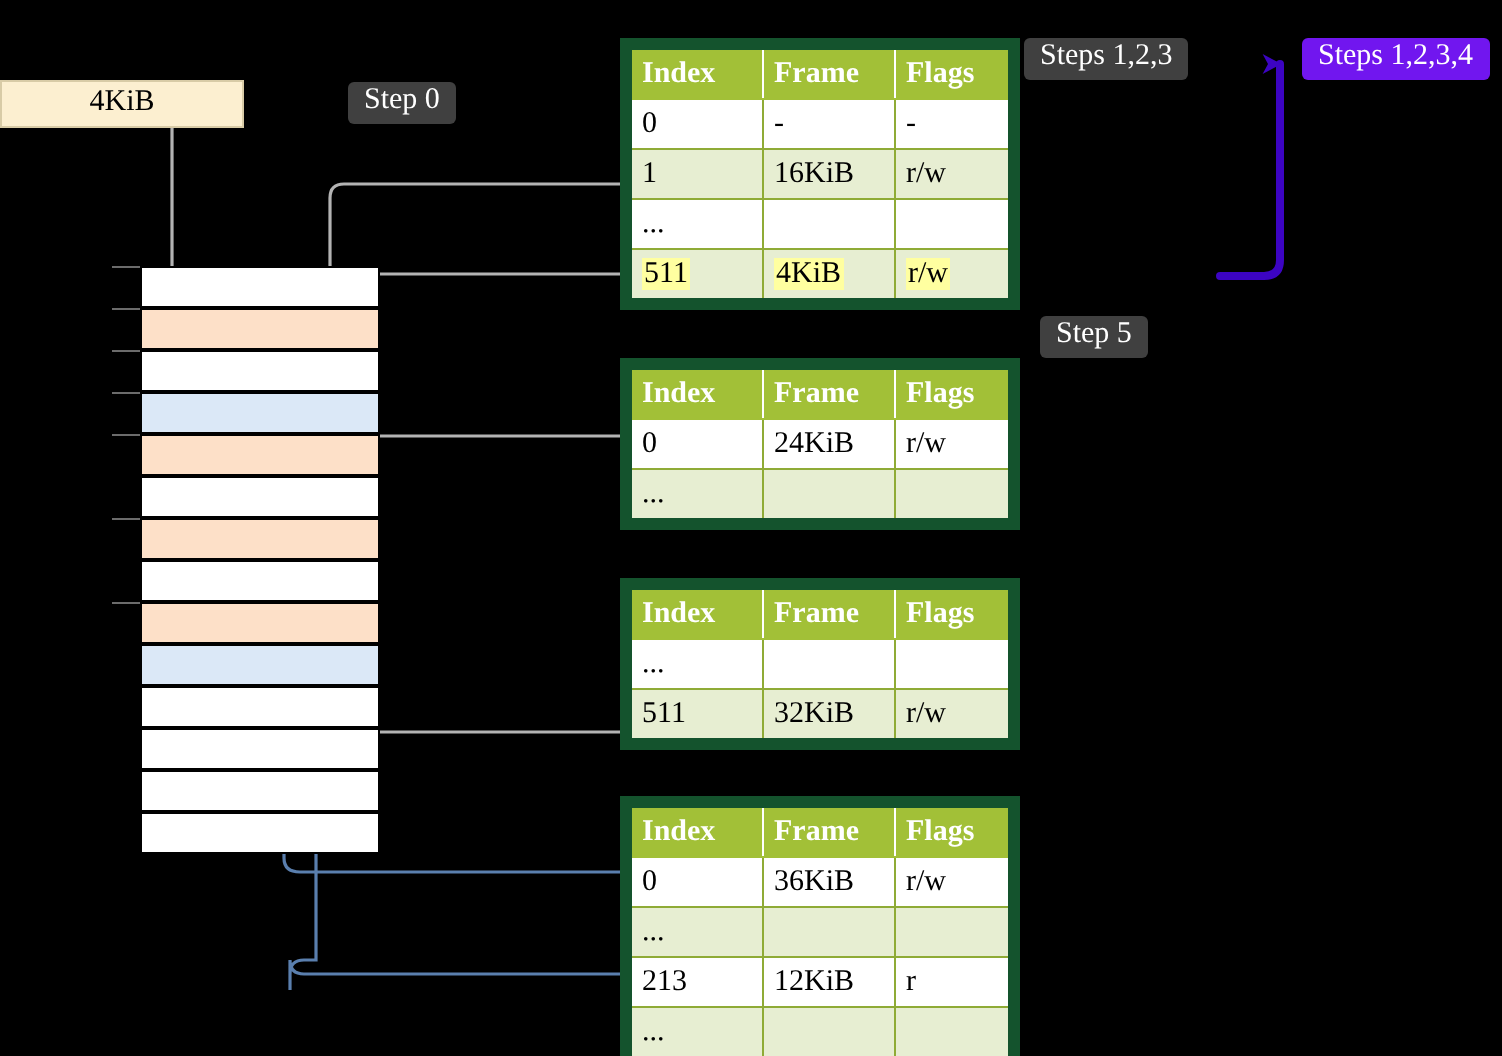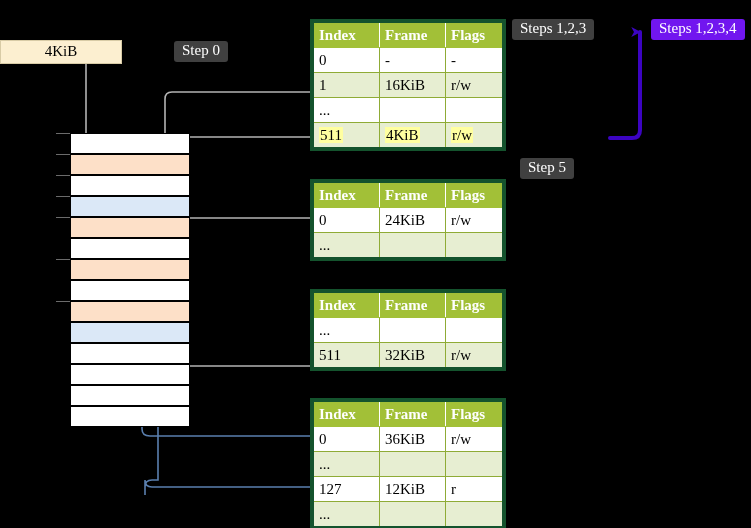--- a/index.html
+++ b/index.html
@@ -20,21 +20,21 @@
     position: absolute; left: 0; top: 0;
     width: 751px; height: 528px;
     pointer-events: none;
   }
 
   
   .pt {
     position: absolute;
     border-collapse: collapse;
     background: #ffffff;
-    border: 4px solid #14532d;
+    border: 6px solid #14532d;
     font-size: 15px;
     color: #000;
     z-index: 4;
   }
   .pt td, .pt th {
     border: 1px solid #8fab36;
     padding: 2px 5px;
     text-align: left;
     vertical-align: middle;
     height: 20px;
@@ -269,21 +269,21 @@
             <td class="c-index">0</td>
             <td class="c-frame">36KiB</td>
             <td class="c-flags">r/w</td>
           </tr>
           <tr class="alt">
             <td class="c-index">...</td>
             <td class="c-frame"></td>
             <td class="c-flags"></td>
           </tr>
           <tr class="plain">
-            <td class="c-index">127</td>
+            <td class="c-index">213</td>
             <td class="c-frame">12KiB</td>
             <td class="c-flags">r</td>
           </tr>
           <tr class="alt">
             <td class="c-index">...</td>
             <td class="c-frame"></td>
             <td class="c-flags"></td>
           </tr>
         </tbody>
       </table>

